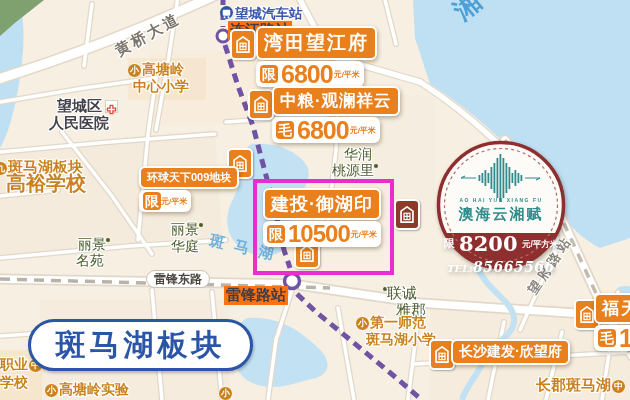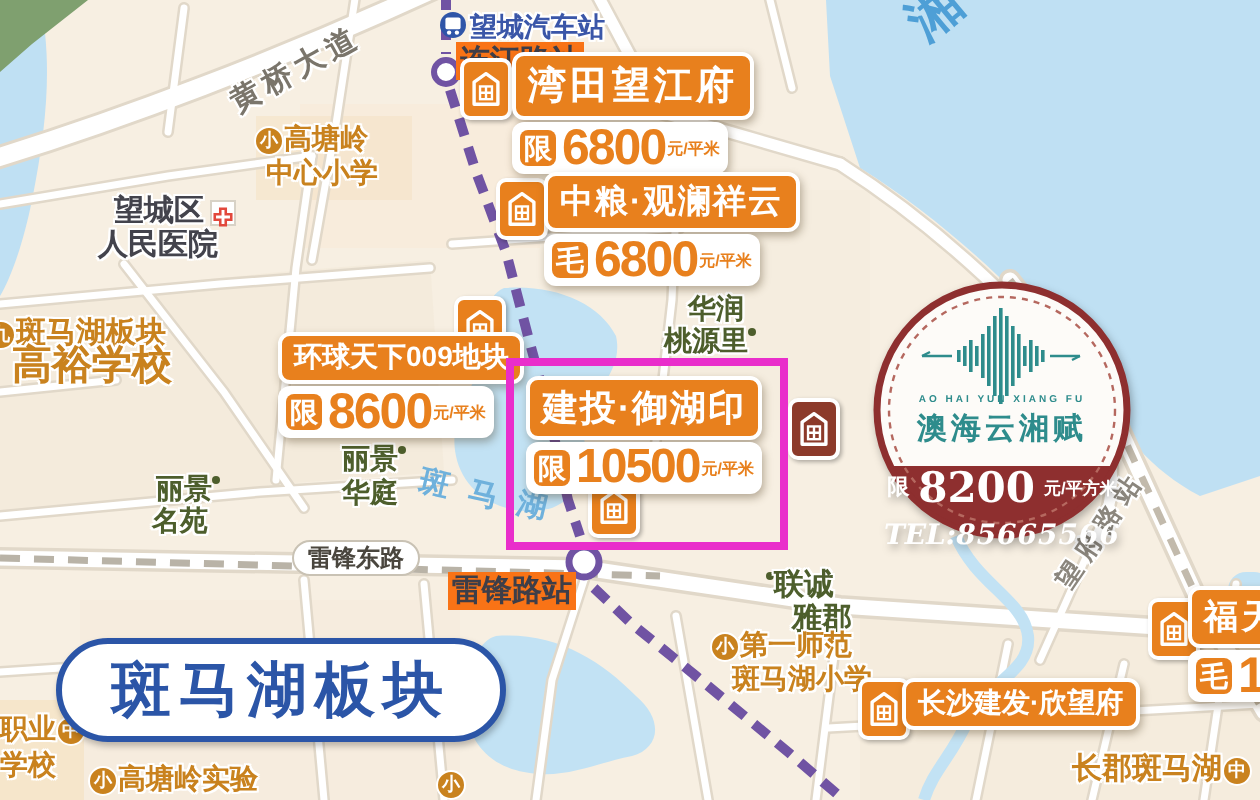--- a/index.html
+++ b/index.html
@@ -3,21 +3,21 @@
 <meta charset="utf-8">
 <style>
   html,body{margin:0;padding:0;background:#ddd;}
   #stage{position:relative;width:630px;height:400px;overflow:hidden;background:#F7EFE2;
          font-family:"Liberation Sans",sans-serif;}
   #stage svg.base{position:absolute;left:0;top:0;}
   .abs{position:absolute;white-space:nowrap;}
   .halo{text-shadow:-1px -1px 0 #fff,1px -1px 0 #fff,-1px 1px 0 #fff,1px 1px 0 #fff,
         0 -1px 0 #fff,0 1px 0 #fff,-1px 0 0 #fff,1px 0 0 #fff;}
   .poi-o{color:#C9821E;font-weight:bold;font-size:14px;line-height:17px;z-index:8;}
-  .poi-g{color:#4D5E2C;font-weight:bold;font-size:14px;line-height:16px;z-index:8;}
+  .poi-g{color:#4D5E2C;font-weight:normal;font-size:14px;line-height:16px;z-index:8;}
   .poi-d{color:#43434C;font-weight:bold;font-size:15px;line-height:17px;z-index:8;}
   .cbadge{display:inline-block;width:13px;height:13px;border-radius:50%;background:#C9821E;
           color:#fff;font-size:9px;line-height:13px;text-align:center;font-weight:bold;
           vertical-align:1px;text-shadow:none;border:1px solid #fff;}
   .gdot{display:inline-block;width:4px;height:4px;border-radius:50%;background:#4D5E2C;vertical-align:7px;}
   .tag-y{background:#f97316;color:#3E3E48;font-weight:bold;font-size:15px;padding:0 2px;z-index:8;}
   .pill-road{background:#fff;border:1px solid #C9C2B4;border-radius:9px;color:#4A463E;
              font-size:12px;font-weight:bold;padding:0 7px;line-height:16px;z-index:8;font-family:Liberation Serif, serif;}
   .lcard{position:absolute;z-index:20;filter:drop-shadow(1px 2px 2px rgba(60,40,10,.35));}
   .lrow1{background:#E8801D;color:#fff;border:2px solid #fff;border-radius:6px;
@@ -41,21 +41,21 @@
   #promo{position:absolute;left:435px;top:138px;width:132px;height:136px;z-index:40;
          filter:drop-shadow(1px 2px 2px rgba(0,0,0,.3));}
   #promo .ptxt{position:absolute;left:0;width:132px;text-align:center;}
   .p-en{top:59px;font-size:5px;letter-spacing:1.5px;color:#2E8C8C;font-weight:bold;}
   .p-brand{top:67px;font-size:15px;letter-spacing:2px;color:#2E8C8C;font-weight:bold;}
   .p-price{top:93px;color:#fff;}
   .p-price .a{font-size:11px;font-weight:bold;vertical-align:4px;}
   .p-price .b{font-size:21px;font-weight:bold;font-family:"DejaVu Serif",serif;letter-spacing:0;}
   .p-price .c{font-size:8.5px;font-weight:bold;vertical-align:4px;}
   .p-tel{top:119px;color:#fff;font-style:italic;font-family:"DejaVu Serif",serif;}
-  .p-tel .a{font-size:14px;font-weight:bold;}
+  .p-tel .a{font-size:10px;font-weight:bold;}
   .p-tel .b{font-size:14px;font-weight:bold;letter-spacing:0.5px;}
   .busicon{position:absolute;width:13px;height:13px;border-radius:50%;background:#2F55A8;z-index:8;}
   .crossicon{position:absolute;width:11px;height:11px;background:#fff;border:1px solid #D8D2C6;z-index:8;}
 </style>
 </head>
 <body>
 
 <div id="stage">
 
   <svg class="base" width="630" height="400" viewBox="0 0 630 400">
@@ -266,24 +266,23 @@
   <div class="lcard" style="left:272px;top:86px;">
     <div class="lrow1" style="font-size:16.5px;letter-spacing:1px;">中粮·观澜祥云</div>
     <div class="lrow2">
       <span class="pfx">毛</span>
       <span class="pnum">6800</span>
       <span class="punit">元/平米</span>
     </div>
   </div>
 
   <div class="lcard" style="left:139px;top:166px;">
-    <div class="lrow1" style="font-size:14px;">环球天下009地块</div>
+    <div class="lrow1" style="font-size:11px;">环球天下009地块</div>
     <div class="lrow2">
       <span class="pfx">限</span>
-      <span class="pnum">8600</span>
       <span class="punit">元/平米</span>
     </div>
   </div>
 
   <div class="lcard" style="left:263px;top:188px;">
     <div class="lrow1" style="font-size:18px;letter-spacing:1px;">建投·御湖印</div>
     <div class="lrow2">
       <span class="pfx">限</span>
       <span class="pnum" style="font-size:24px;">10500</span>
       <span class="punit">元/平米</span>

